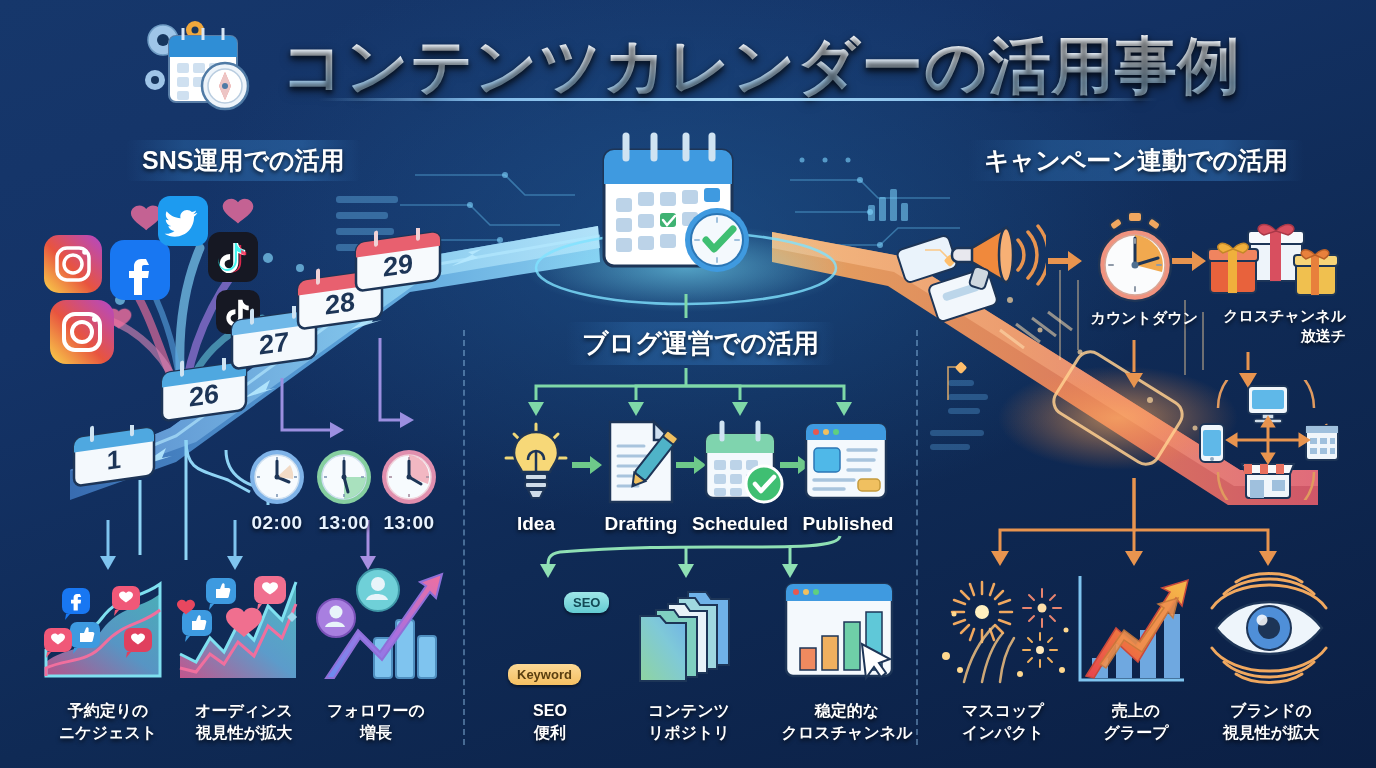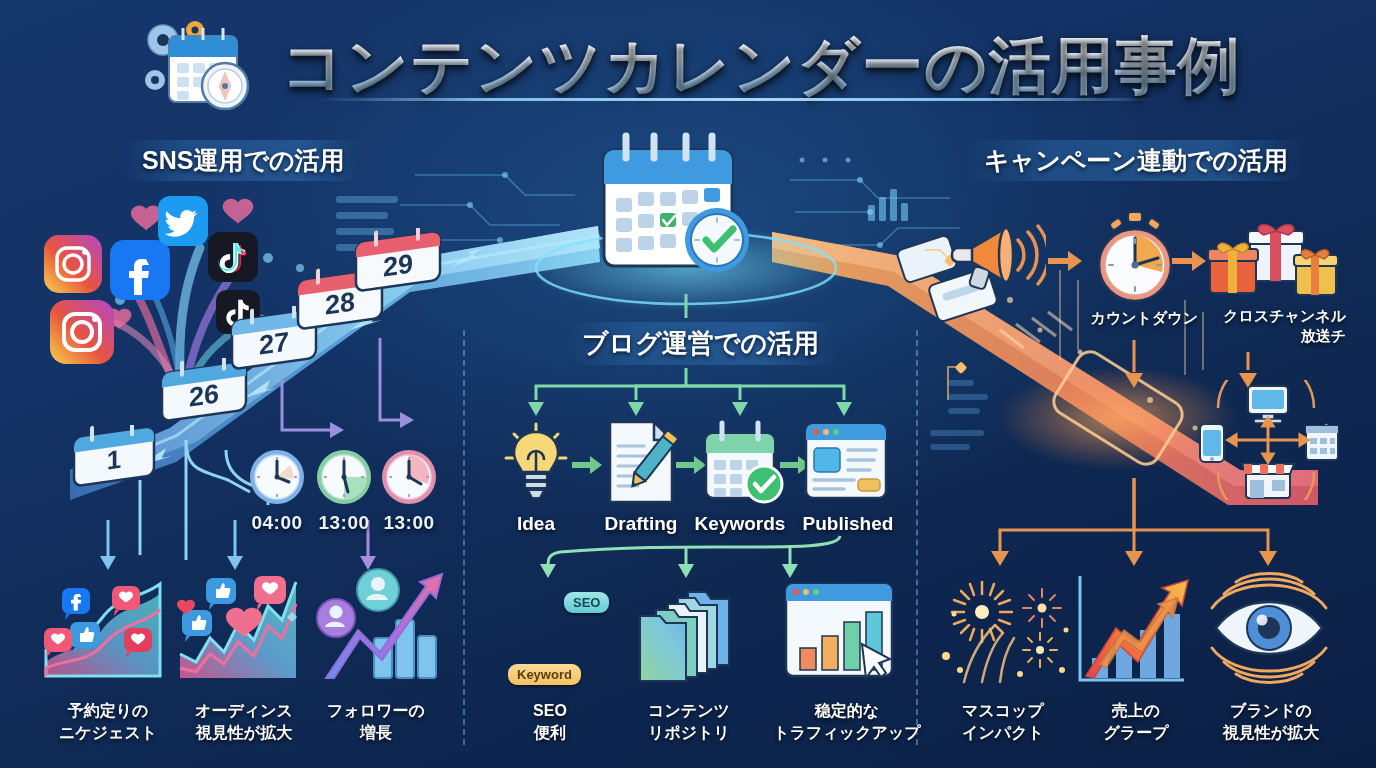--- a/index.html
+++ b/index.html
@@ -630,21 +630,21 @@
       <path d="M29 29 L45 31 A22 22 0 0 0 42 17 z" fill="#f0c9a8" opacity=".65"></path>
       <g stroke="#7f98b5" stroke-width="1.6">
         <path d="M29 9 v3"></path>
           <path d="M29 46 v3"></path>
           <path d="M9 29 h3"></path>
           <path d="M46 29 h3"></path>
       </g>
       <circle cx="29" cy="29" r="2.5" fill="#1d3557"></circle>
     </svg>
   </div>
-  <div class="time-label" style="left:243px;top:512px;width:68px;">04:00</div>
+  <div class="time-label" style="left:243px;top:512px;width:68px;">02:00</div>
 
   <div class="icon-box" style="left:315px;top:448px;">
     <svg width="58" height="58" viewBox="0 0 58 58">
       <circle cx="29" cy="29" r="27" fill="#86cfa0"></circle>
       <circle cx="29" cy="29" r="22" fill="#f7fbfe" stroke="#cfe0f0" stroke-width="1.5"></circle>
       <path d="M29 29 L51 29 A22 22 0 0 1 29 51 z" fill="#8fd8a8" opacity=".75"></path>
       <path d="M29 29 L29 13 M29 29 L33 44" stroke="#1d3557" stroke-width="3" stroke-linecap="round"></path>
       <g stroke="#7f98b5" stroke-width="1.6">
         <path d="M29 9 v3"></path>
           <path d="M29 46 v3"></path>
@@ -813,21 +813,21 @@
         <rect x="14" y="56" width="12" height="10" rx="2"></rect>
         <rect x="30" y="56" width="12" height="10" rx="2"></rect>
         <rect x="46" y="56" width="12" height="10" rx="2"></rect>
         <rect x="14" y="70" width="12" height="8" rx="2"></rect>
         <rect x="30" y="70" width="12" height="8" rx="2"></rect>
       </g>
       <circle cx="64" cy="66" r="18" fill="#3fbf72" stroke="#fff" stroke-width="3"></circle>
       <path d="M55 66 l6 7 l13 -14" stroke="#fff" stroke-width="4.5" fill="none" stroke-linecap="round" stroke-linejoin="round"></path>
     </svg>
   </div>
-  <div class="flow-label" style="left:678px;top:513px;width:124px;">Keywords</div>
+  <div class="flow-label" style="left:678px;top:513px;width:124px;">Scheduled</div>
 
   <div class="icon-box" style="left:802px;top:420px;">
     <svg width="88" height="84" viewBox="0 0 88 84">
       <rect x="4" y="4" width="80" height="74" rx="7" fill="#f4f9fd" stroke="#1d3557" stroke-width="2.5"></rect>
       <path d="M4 11 a7 7 0 0 1 7 -7 h66 a7 7 0 0 1 7 7 v9 H4 z" fill="#3f9ae0"></path>
       <circle cx="14" cy="12" r="3" fill="#e8584f"></circle>
       <circle cx="24" cy="12" r="3" fill="#f0c060"></circle>
       <circle cx="34" cy="12" r="3" fill="#5fcf7f"></circle>
       <rect x="12" y="28" width="26" height="24" rx="4" fill="#4fb8e8" stroke="#2b76b5" stroke-width="1.5"></rect>
       <g stroke="#a8c4dd" stroke-width="3.5" stroke-linecap="round">
@@ -871,21 +871,21 @@
       <g stroke="#1d3557" stroke-width="1.5">
         <rect x="20" y="70" width="16" height="22" fill="#f08a5f"></rect>
         <rect x="42" y="58" width="16" height="34" fill="#f0b05f"></rect>
         <rect x="64" y="44" width="16" height="48" fill="#6fcfa8"></rect>
         <rect x="86" y="34" width="16" height="58" fill="#5fc8d8"></rect>
       </g>
       <path d="M82 66 l4 34 l8 -11 l7 10 l5 -4 l-7 -10 l11 -4 z" fill="#ffffff" stroke="#1d3557" stroke-width="2"></path>
     </svg>
   </div>
   <div class="node-label" style="left:762px;top:700px;width:170px;">稳定的な
-トラフィックアップ</div>
+クロスチャンネル</div>
 
   <div class="icon-box" style="left:950px;top:218px;">
     <svg width="96" height="76" viewBox="0 0 96 76">
       <path d="M8 30 h14 l34 -20 v54 l-34 -20 h-14 a6 6 0 0 1 -6 -6 v-2 a6 6 0 0 1 6 -6 z" fill="#e8e8ee" stroke="#1d3557" stroke-width="2.5"></path>
       <path d="M22 30 l34 -20 v54 l-34 -20 z" fill="#f0893c" stroke="#1d3557" stroke-width="2.5"></path>
       <ellipse cx="56" cy="37" rx="7" ry="27" fill="#f7b075" stroke="#1d3557" stroke-width="2.5"></ellipse>
       <rect x="22" y="50" width="16" height="20" rx="4" fill="#cfd8e0" stroke="#1d3557" stroke-width="2" transform="rotate(18 30 58)"></rect>
       <g stroke="#e8944f" stroke-width="3.5" fill="none" stroke-linecap="round">
         <path d="M68 22 a22 22 0 0 1 0 30"></path>
         <path d="M78 14 a34 34 0 0 1 0 46"></path>

